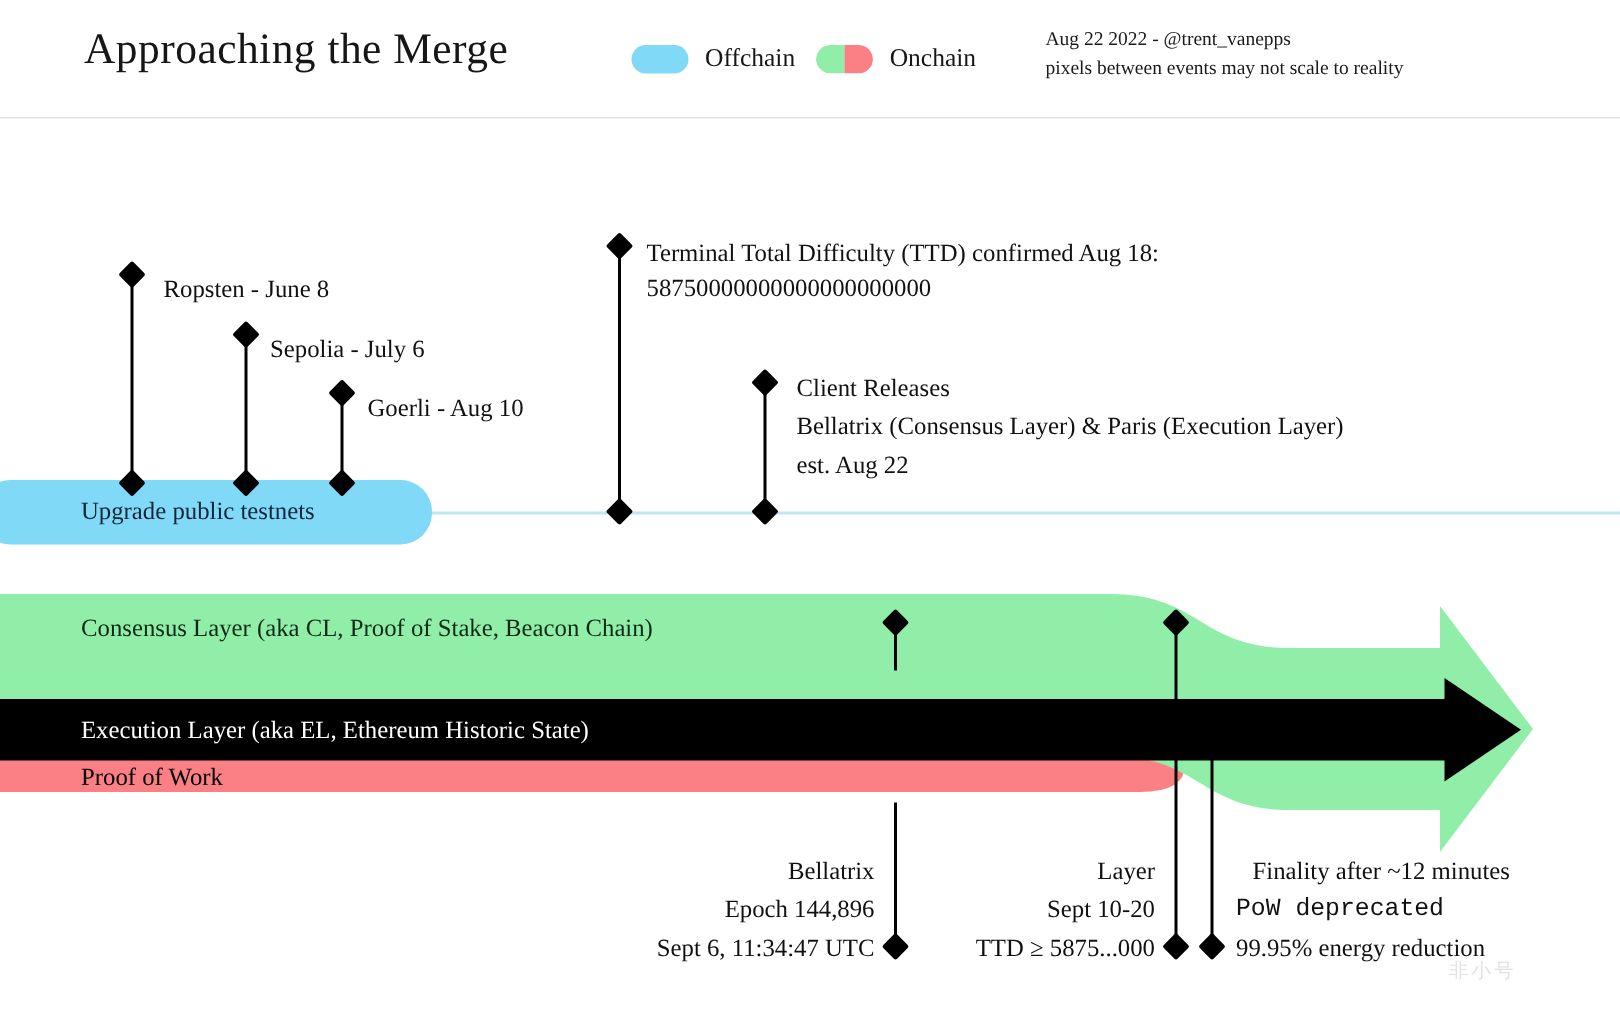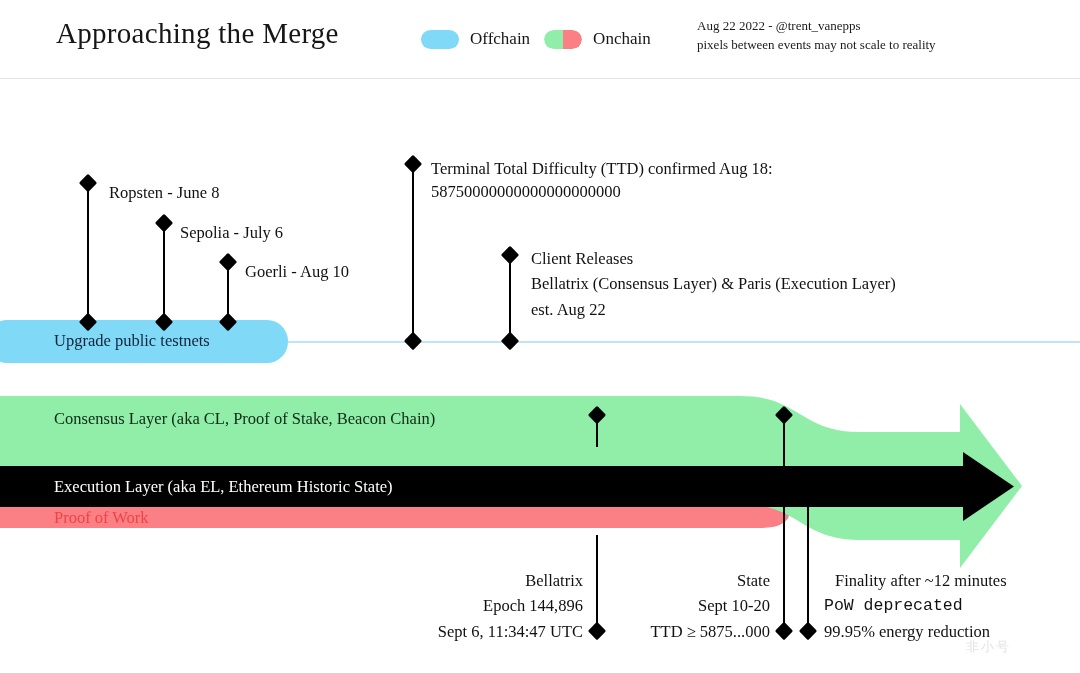--- a/index.html
+++ b/index.html
@@ -43,21 +43,21 @@
     border-radius:21px;
   }
   .testnet-pill-label{
     position:absolute;left:54px;top:331px;font-size:16.5px;color:#13243a;white-space:nowrap;
   }
   .offchain-line{position:absolute;left:286px;top:341px;width:794px;height:2px;background:#bfe6f5;}
 
   .band-label{position:absolute;font-size:16.5px;white-space:nowrap;}
   .label-cl{left:54px;top:409px;color:#0d2a16;}
   .label-el{left:54px;top:477px;color:#ffffff;}
-  .label-pow{left:54px;top:508px;color:#ef4444;}
+  .label-pow{left:54px;top:508px;color:#000000;}
 
   .watermark{
     position:absolute;left:966px;top:638px;font-size:13px;color:#e2e2e2;
     letter-spacing:2px;white-space:nowrap;
     font-family:"DejaVu Sans",sans-serif;
   }
 </style>
 </head>
 <body style="background: rgb(255, 255, 255);">
 
@@ -163,21 +163,21 @@
   <div class="lbl r" style="left:380px;top:569px;width:203px;">Bellatrix</div>
   <div class="lbl r" style="left:380px;top:594px;width:203px;">Epoch 144,896</div>
   <div class="lbl r" style="left:380px;top:620px;width:203px;">Sept 6, 11:34:47 UTC</div>
 
   <div class="marker" style="left:783px;top:415px;height:52px;">
     <div class="dia" style="left:1px;top:0;"></div>
   </div>
   <div class="marker" style="left:783px;top:505px;height:126px;">
     <div class="dia" style="left:1px;top:126px;"></div>
   </div>
-  <div class="lbl r" style="left:600px;top:569px;width:170px;">State</div>
+  <div class="lbl r" style="left:600px;top:569px;width:170px;">Layer</div>
   <div class="lbl r" style="left:600px;top:594px;width:170px;">Sept 10-20</div>
   <div class="lbl r" style="left:600px;top:620px;width:170px;">TTD ≥ 5875...000</div>
 
   <div class="marker" style="left:807px;top:505px;height:126px;">
     <div class="dia" style="left:1px;top:126px;"></div>
   </div>
   <div class="lbl" style="left:824px;top:569px;margin-left:11px;">Finality after ~12 minutes</div>
   <div class="lbl" style="left:824px;top:594px;font-family:Liberation Mono, monospace;">PoW deprecated</div>
   <div class="lbl" style="left:824px;top:620px;">99.95% energy reduction</div>
 

